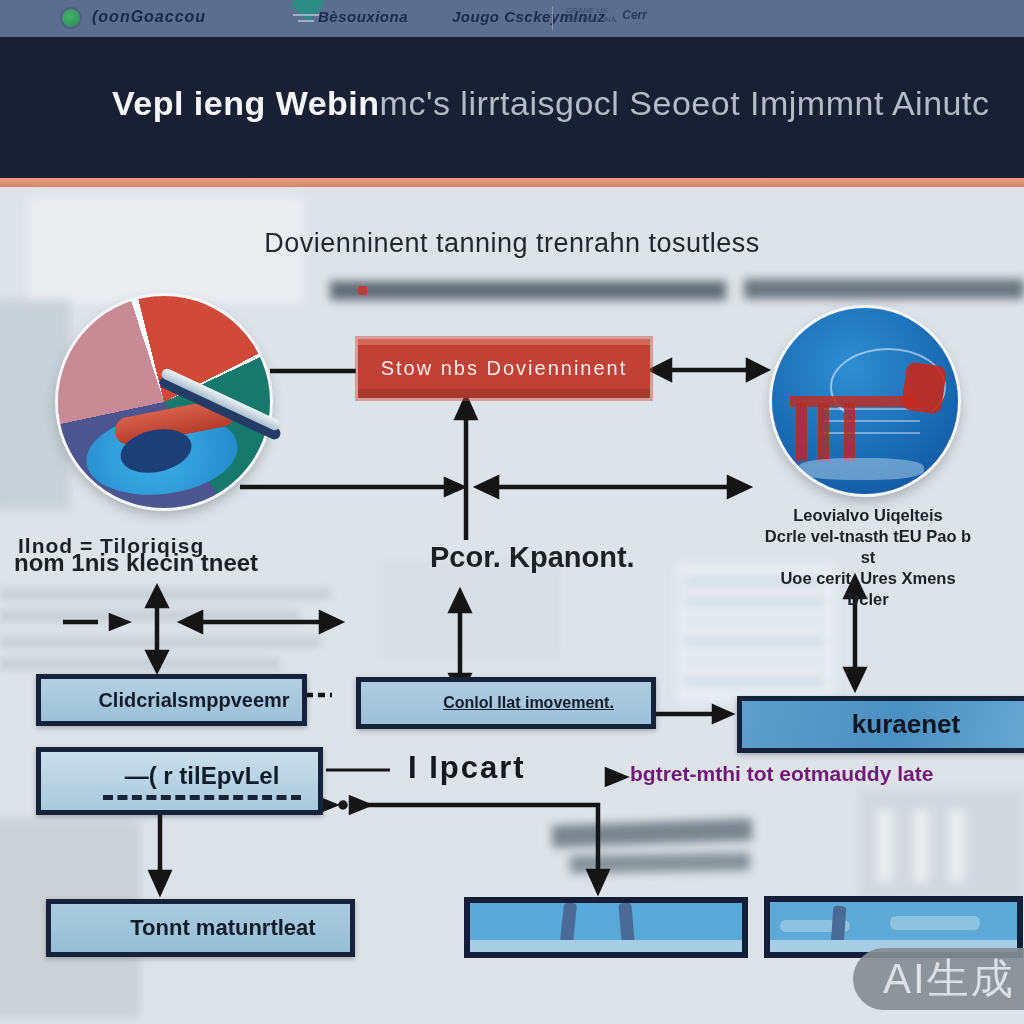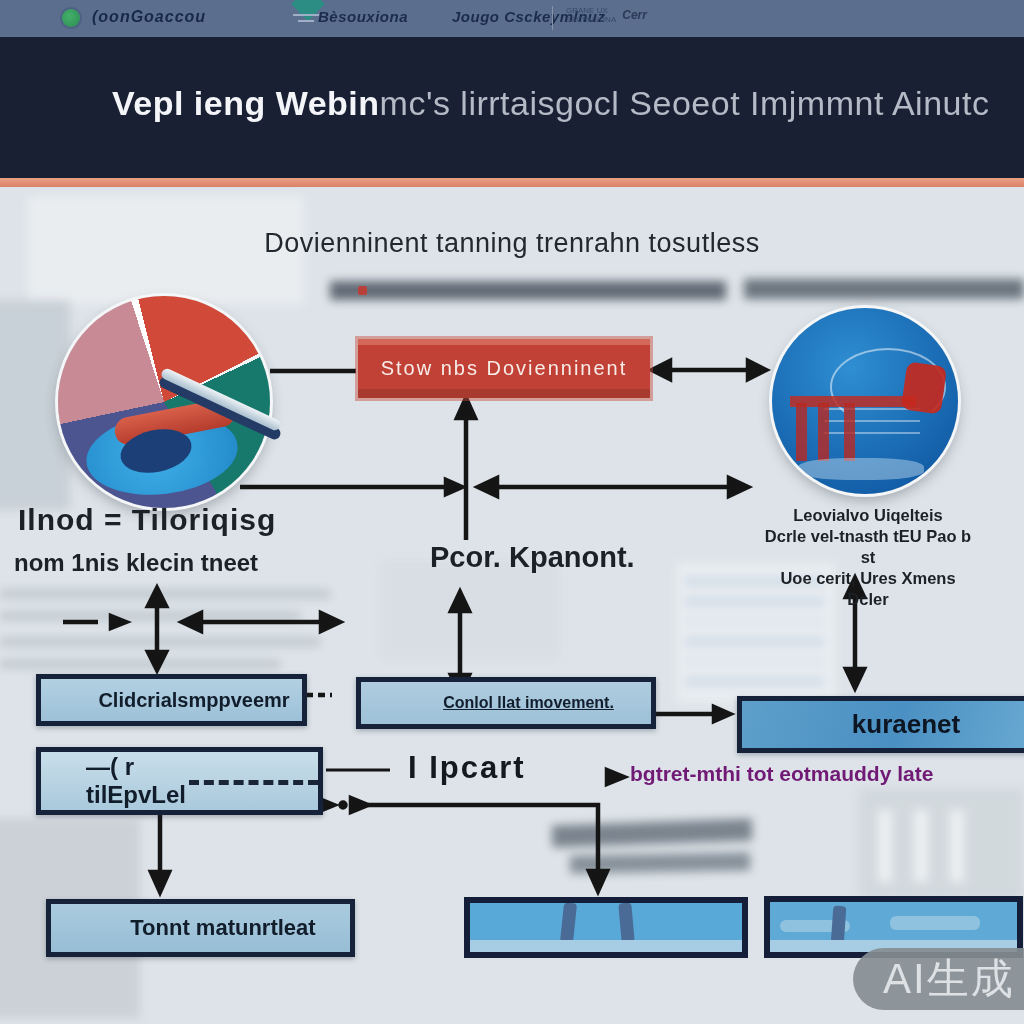--- a/index.html
+++ b/index.html
@@ -87,34 +87,34 @@
   .g-leg{position:absolute;top:95px;width:11px;height:58px;background:rgba(185,40,32,.8);}
   .g-blob{position:absolute;left:132px;top:56px;width:40px;height:48px;border-radius:9px;
     background:rgba(198,40,28,.9);transform:rotate(8deg);}
   .g-arc{position:absolute;left:58px;top:40px;width:112px;height:74px;border-radius:50%;
     border:2px solid rgba(255,255,255,.5);border-bottom-color:transparent;}
   .g-line{position:absolute;left:52px;height:2px;background:rgba(255,255,255,.4);}
   .g-strip{position:absolute;left:26px;top:150px;width:126px;height:22px;background:rgba(200,225,242,.45);border-radius:40%;}
 
   
   .note{color:#1c2126;z-index:10;}
-  .left-note-1{left:18px;top:503px;font-size:30px;font-weight:700;letter-spacing:1px;}
+  .left-note-1{left:18px;top:534px;font-size:21px;font-weight:700;letter-spacing:1px;}
   .left-note-2{left:14px;top:549px;font-size:24px;font-weight:600;}
   .center-note{left:430px;top:541px;font-size:29px;font-weight:700;}
   .right-note{left:762px;top:505px;width:212px;text-align:center;font-size:16.5px;font-weight:700;line-height:21px;}
 
   
   .fbox{border:5px solid #16213a;display:flex;align-items:center;justify-content:center;
     color:#121d2c;font-weight:700;z-index:10;box-shadow:0 2px 5px rgba(30,40,60,.3);padding-left:45px;}
   .box-improve{left:36px;top:674px;width:216px;height:42px;background:linear-gradient(#b3d0e2,#9dc1d8);font-size:20px;}
   .box-control{left:356px;top:677px;width:245px;height:42px;background:linear-gradient(#afccdf,#9dc1d8);font-size:16px;text-decoration:underline;}
   .box-kuraenet{left:737px;top:696px;width:238px;height:47px;font-size:26px;color:#0e1522;
     background:linear-gradient(105deg,#5e9fcb,#4a90c2 55%,#67a8d2);}
   .box-tileplet{left:36px;top:747px;width:232px;height:58px;background:linear-gradient(#c9deea,#a9c9dc);
-    font-size:24px;flex-direction:row;gap:2px;}
+    font-size:24px;flex-direction:column;gap:2px;}
   .dashed-inner{width:85%;border-top:5px dashed #1a2638;margin-top:3px;}
   .box-tonnt{left:46px;top:899px;width:254px;height:48px;background:linear-gradient(#aacbde,#97bed5);font-size:22px;}
 
   .photo-box{border:6px solid #141e38;overflow:hidden;z-index:10;}
   .photo-mid{left:464px;top:897px;width:272px;height:49px;background:#58a9d8;}
   .photo-right{left:764px;top:896px;width:247px;height:50px;background:#5fa9d6;}
   .p-strip{position:absolute;left:0;bottom:0;width:100%;height:12px;background:#a6cde4;}
   .p-leg{position:absolute;top:0;width:13px;height:40px;background:#4a6b96;border-radius:4px;}
   .p-patch{position:absolute;background:#8fc2de;border-radius:6px;}
 

